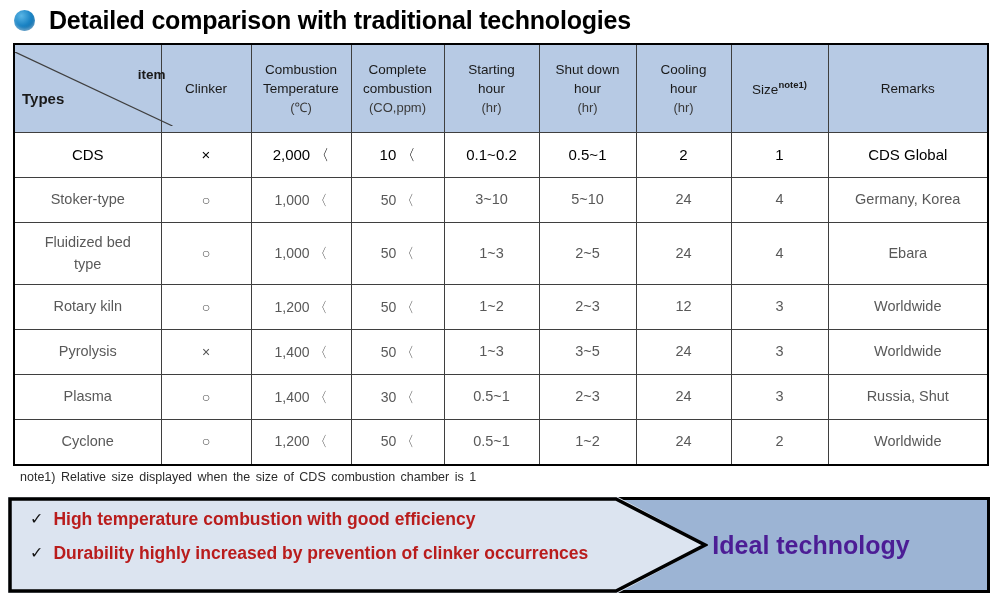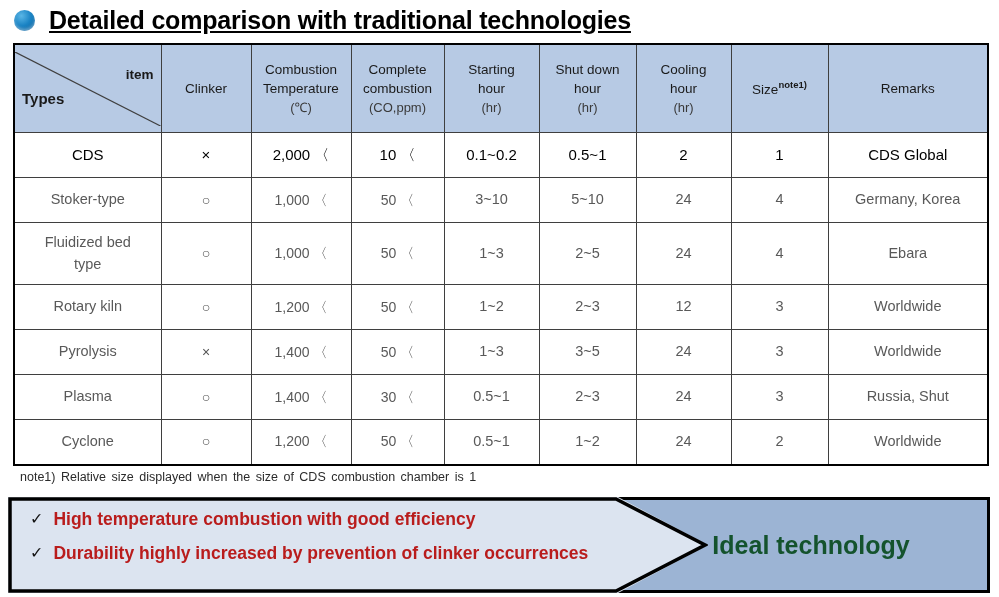--- a/index.html
+++ b/index.html
@@ -15,21 +15,20 @@
     overflow: hidden;
   }
 
   
   #title-row {
     position: absolute;
     left: 0; top: 0;
     width: 792px; height: 40px;
     display: flex;
     align-items: center;
-    text-decoration: underline;
   }
   #title-bullet {
     width: 21px; height: 21px;
     border-radius: 50%;
     margin-left: 14px;
     background: radial-gradient(circle at 35% 28%, #5ab6e6 0%, #1a83c4 48%, #0f5e96 100%);
     box-shadow: inset 0 -2px 3px rgba(255,255,255,0.35);
     flex: 0 0 auto;
   }
   #title-text {
@@ -74,20 +73,21 @@
   thead th.corner {
     position: relative;
     padding: 0;
     height: 87px;
   }
   .corner-inner {
     position: relative;
     width: 100%;
     height: 74px;
     overflow: hidden;
+    padding-left: 12px;
   }
   .corner-inner svg {
     position: absolute;
     left: 0; top: 0;
     width: 100%; height: 100%;
   }
   .corner-item {
     position: absolute;
     right: 7px; top: 13px;
     font-size: 13.5px;
@@ -147,21 +147,21 @@
     left: 560px; top: 0;
     width: 422px; height: 96px;
     background: #9cb4d4;
     border: 3px solid #000000;
     box-sizing: border-box;
     display: flex;
     align-items: center;
     justify-content: center;
   }
   #banner-right-text {
-    color: #14532d;
+    color: #4c1d95;
     font-size: 25px;
     font-weight: bold;
     text-align: right;
     line-height: 1.22;
     margin-left: 64px;
   }
   #banner-left {
     position: absolute;
     left: 0; top: 0;
     width: 700px; height: 96px;

